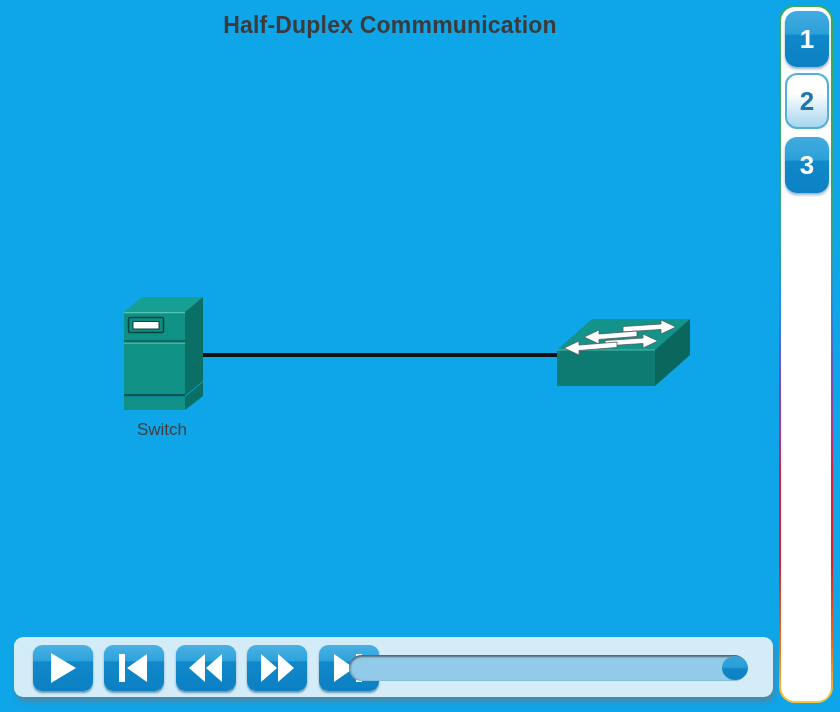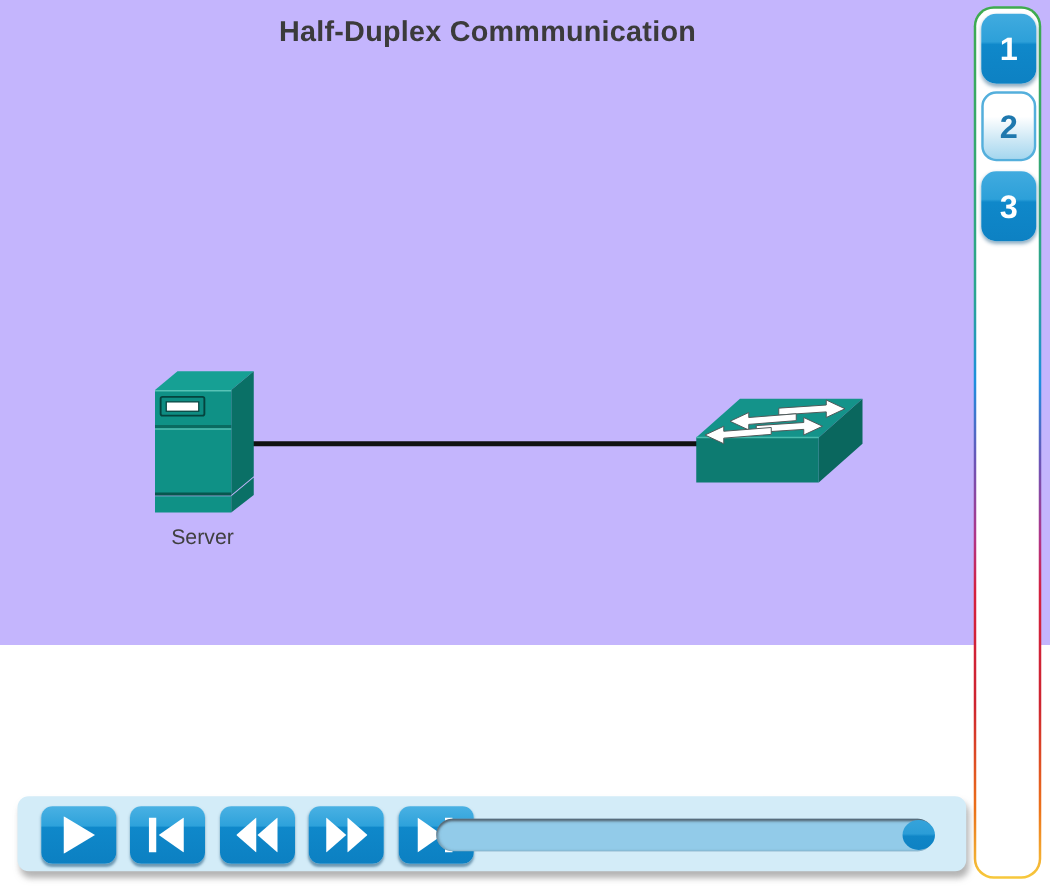--- a/index.html
+++ b/index.html
@@ -1,17 +1,17 @@
 <!DOCTYPE html>
 <html><head>
 <meta charset="utf-8">
 <style>
   html,body{margin:0;padding:0;background:#ffffff;}
   body{width:840px;height:712px;overflow:hidden;font-family:"Liberation Sans",sans-serif;}
-  .app{position:relative;width:840px;height:516px;background:#c4b5fd;}
+  .app{position:relative;width:840px;height:712px;background:#0ea5e9;}
 
   
   .title{position:absolute;left:0;top:12px;width:780px;text-align:center;
          font-size:23px;font-weight:bold;color:#3b3b3b;letter-spacing:.2px;}
 
   
   .diagram{position:absolute;left:0;top:0;width:840px;height:712px;pointer-events:none;}
   .node-label{position:absolute;width:140px;text-align:center;font-size:17px;color:#404040;}
   .server-label{left:92px;top:420px;}
   .switch-label{left:557px;top:393px;}
@@ -83,21 +83,21 @@
       <line x1="557" y1="350" x2="655" y2="350" stroke="#49BCAE" stroke-width="1.2"></line>
       <g fill="#ffffff" stroke="#4F5A5A" stroke-width="0.8">
         <polygon points="676,327 661,320 661,324 623,326.5 623,332 661,329.5 661,334"></polygon>
         <polygon points="584,337 599,330 599,334 637,331 637,336.5 599,339.5 599,344"></polygon>
         <polygon points="658,341 643,334 643,338 605,340.5 605,346 643,343.5 643,348"></polygon>
         <polygon points="564,348 579,341 579,345 617,342 617,347.5 579,350.5 579,355"></polygon>
       </g>
     </g>
   </svg>
 
-  <div class="node-label server-label">Server</div>
+  <div class="node-label server-label">Switch</div>
 
   <div class="step-panel">
     <div class="step-panel-inner">
       <button class="step-btn b1">1</button>
       <button class="step-btn b2 current">2</button>
       <button class="step-btn b3">3</button>
     </div>
   </div>
 
   <div class="control-bar">

